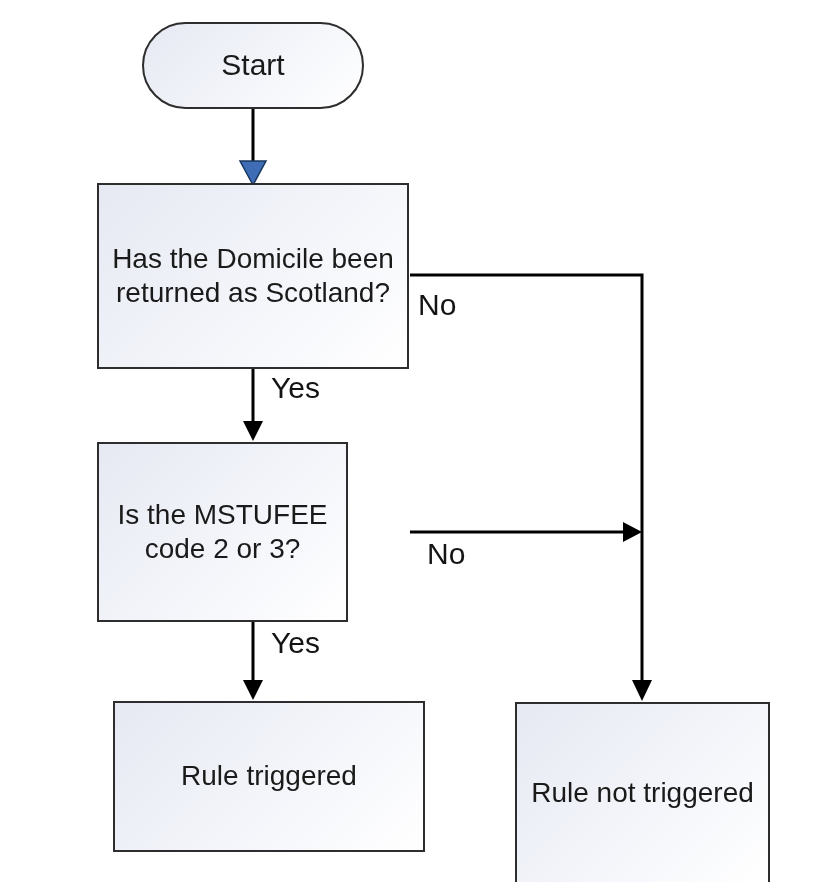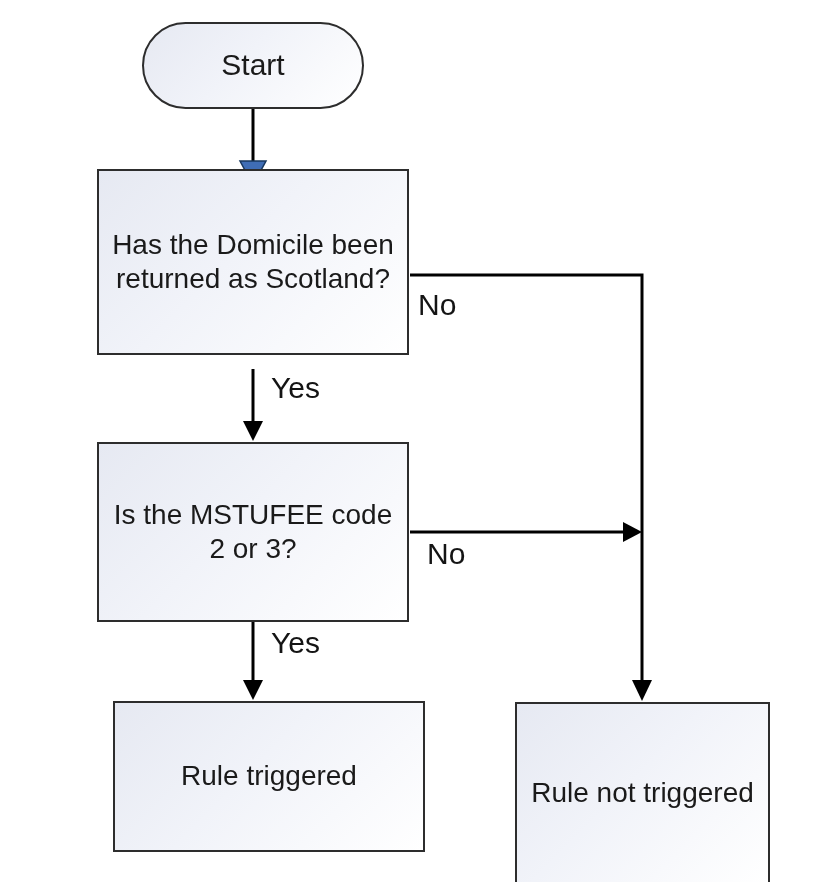--- a/index.html
+++ b/index.html
@@ -40,22 +40,22 @@
   }
   .node.terminator {
     border-radius: 44px;
     font-size: 30px;
   }
   .node .node-label {
     display: block;
     padding: 0 12px;
   }
   #node-start        { left: 130px; top: 22px;  width: 222px; height: 87px; }
-  #node-decision1    { left: 85px;  top: 169px; width: 312px; height: 186px; }
-  #node-decision2    { left: 85px;  top: 442px; width: 312px; height: 180px; }
+  #node-decision1    { left: 85px;  top: 183px; width: 312px; height: 186px; }
+  #node-decision2    { left: 85px;  top: 442px; width: 251px; height: 180px; }
   #node-triggered    { left: 101px;  top: 701px; width: 312px; height: 151px; }
   #node-nottriggered { left: 503px; top: 702px; width: 255px; height: 182px; }
   .edge-label {
     position: absolute;
     color: #141414;
     font-size: 30px;
     line-height: 1.1;
     z-index: 3;
     white-space: nowrap;
     text-align: right;

